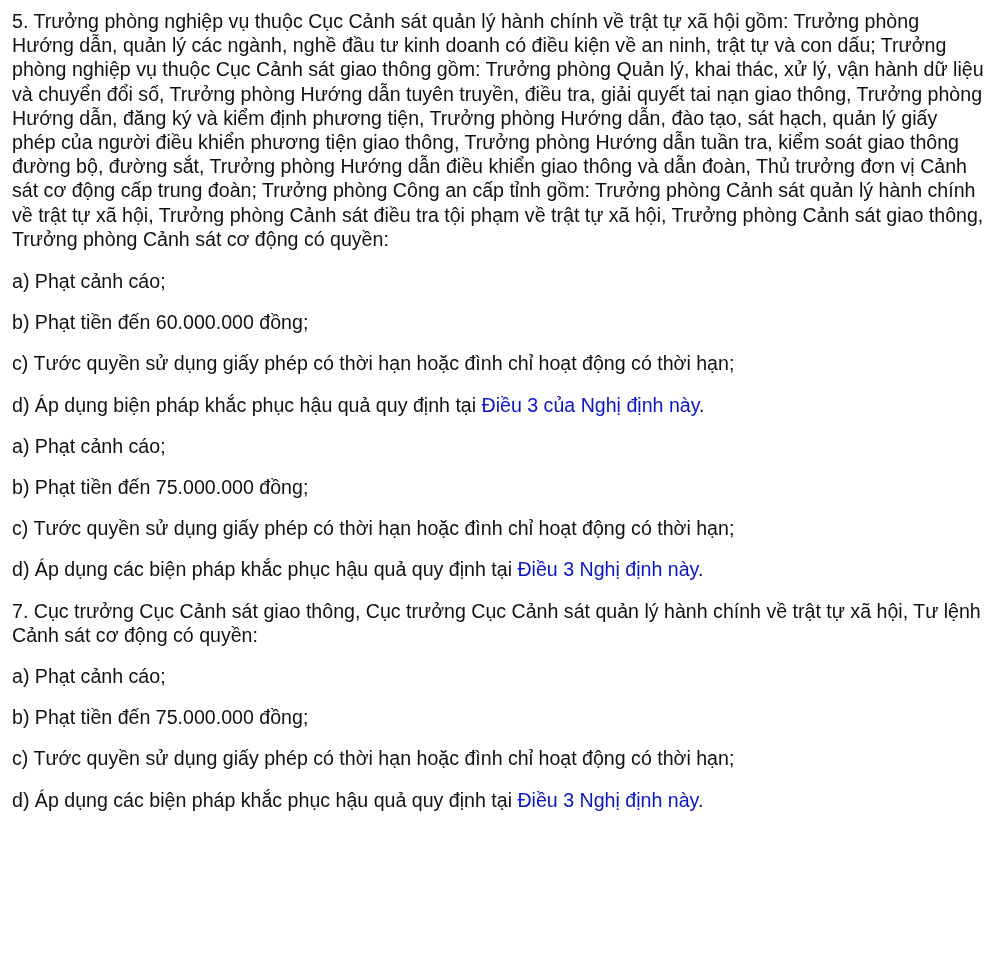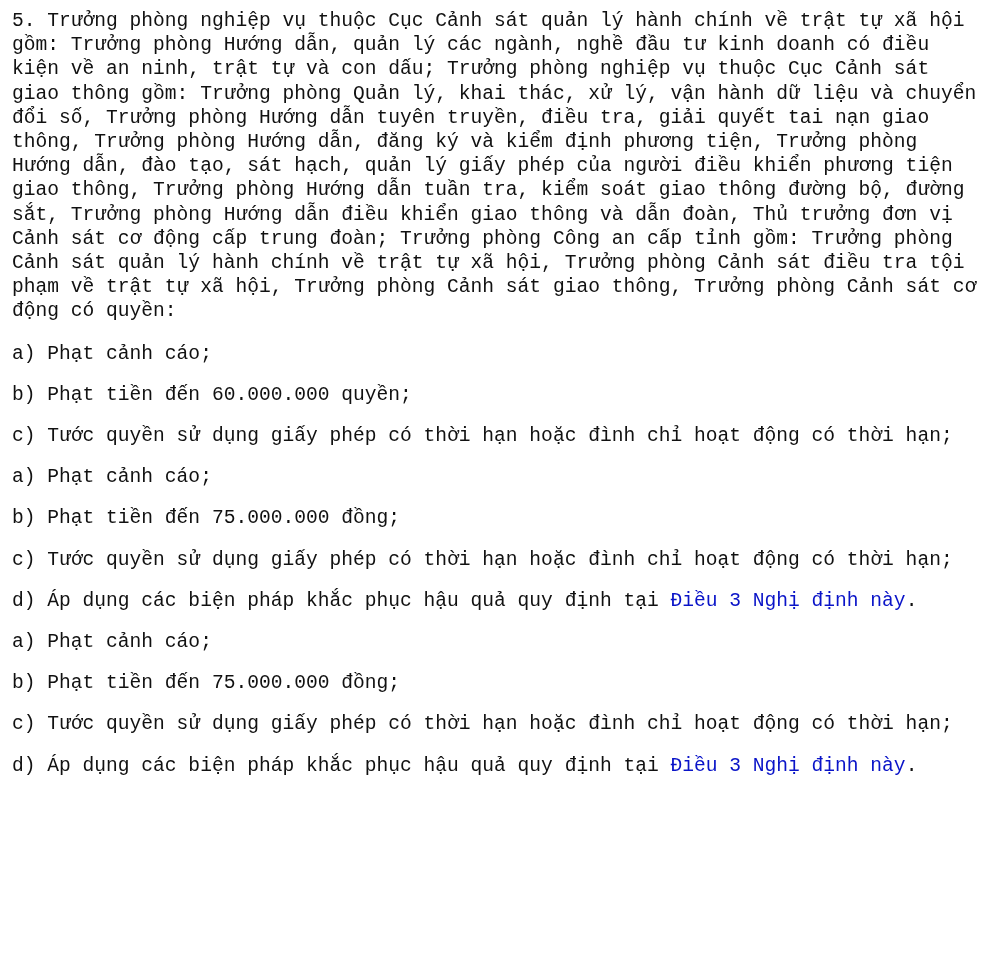--- a/index.html
+++ b/index.html
@@ -3,37 +3,39 @@
 <meta charset="utf-8">
 <style>
   html, body { margin: 0; padding: 0; background: #ffffff; }
   body {
     width: 1000px; height: 965px; overflow: hidden;
     font-family: "Liberation Sans", sans-serif;
     color: #111111;
     font-size: 19.6px;
   }
   .doc { padding: 9px 14px 0 12px; }
-  .p { margin: 0 0 17px 0; line-height: 24.2px; font-family: Liberation Mono, monospace; }
+  .p { margin: 0 0 17px 0; line-height: 24.2px; }
   .p.first { margin-bottom: 18px; }
   .link { color: #0a14c8; text-decoration: none; cursor: pointer; }
 </style>
 </head>
 <body>
 
 <div class="doc">
 
   <p class="p first">5. Trưởng phòng nghiệp vụ thuộc Cục Cảnh sát quản lý hành chính về trật tự xã hội gồm: Trưởng phòng Hướng dẫn, quản lý các ngành, nghề đầu tư kinh doanh có điều kiện về an ninh, trật tự và con dấu; Trưởng phòng nghiệp vụ thuộc Cục Cảnh sát giao thông gồm: Trưởng phòng Quản lý, khai thác, xử lý, vận hành dữ liệu và chuyển đổi số, Trưởng phòng Hướng dẫn tuyên truyền, điều tra, giải quyết tai nạn giao thông, Trưởng phòng Hướng dẫn, đăng ký và kiểm định phương tiện, Trưởng phòng Hướng dẫn, đào tạo, sát hạch, quản lý giấy phép của người điều khiển phương tiện giao thông, Trưởng phòng Hướng dẫn tuần tra, kiểm soát giao thông đường bộ, đường sắt, Trưởng phòng Hướng dẫn điều khiển giao thông và dẫn đoàn, Thủ trưởng đơn vị Cảnh sát cơ động cấp trung đoàn; Trưởng phòng Công an cấp tỉnh gồm: Trưởng phòng Cảnh sát quản lý hành chính về trật tự xã hội, Trưởng phòng Cảnh sát điều tra tội phạm về trật tự xã hội, Trưởng phòng Cảnh sát giao thông, Trưởng phòng Cảnh sát cơ động có quyền:</p>
   <p class="p">a) Phạt cảnh cáo;</p>
-  <p class="p">b) Phạt tiền đến 60.000.000 quyền;</p>
+  <p class="p">b) Phạt tiền đến 60.000.000 đồng;</p>
   <p class="p">c) Tước quyền sử dụng giấy phép có thời hạn hoặc đình chỉ hoạt động có thời hạn;</p>
+  <p class="p"><span>d) Áp dụng biện pháp khắc phục hậu quả quy định tại </span><a class="link">Điều 3 của Nghị định này</a><span>.</span></p>
 
   <p class="p">a) Phạt cảnh cáo;</p>
   <p class="p">b) Phạt tiền đến 75.000.000 đồng;</p>
   <p class="p">c) Tước quyền sử dụng giấy phép có thời hạn hoặc đình chỉ hoạt động có thời hạn;</p>
   <p class="p"><span>d) Áp dụng các biện pháp khắc phục hậu quả quy định tại </span><a class="link">Điều 3 Nghị định này</a><span>.</span></p>
 
+  <p class="p">7. Cục trưởng Cục Cảnh sát giao thông, Cục trưởng Cục Cảnh sát quản lý hành chính về trật tự xã hội, Tư lệnh Cảnh sát cơ động có quyền:</p>
   <p class="p">a) Phạt cảnh cáo;</p>
   <p class="p">b) Phạt tiền đến 75.000.000 đồng;</p>
   <p class="p">c) Tước quyền sử dụng giấy phép có thời hạn hoặc đình chỉ hoạt động có thời hạn;</p>
   <p class="p"><span>d) Áp dụng các biện pháp khắc phục hậu quả quy định tại </span><a class="link">Điều 3 Nghị định này</a><span>.</span></p>
 
 </div>
 
 </body></html>

